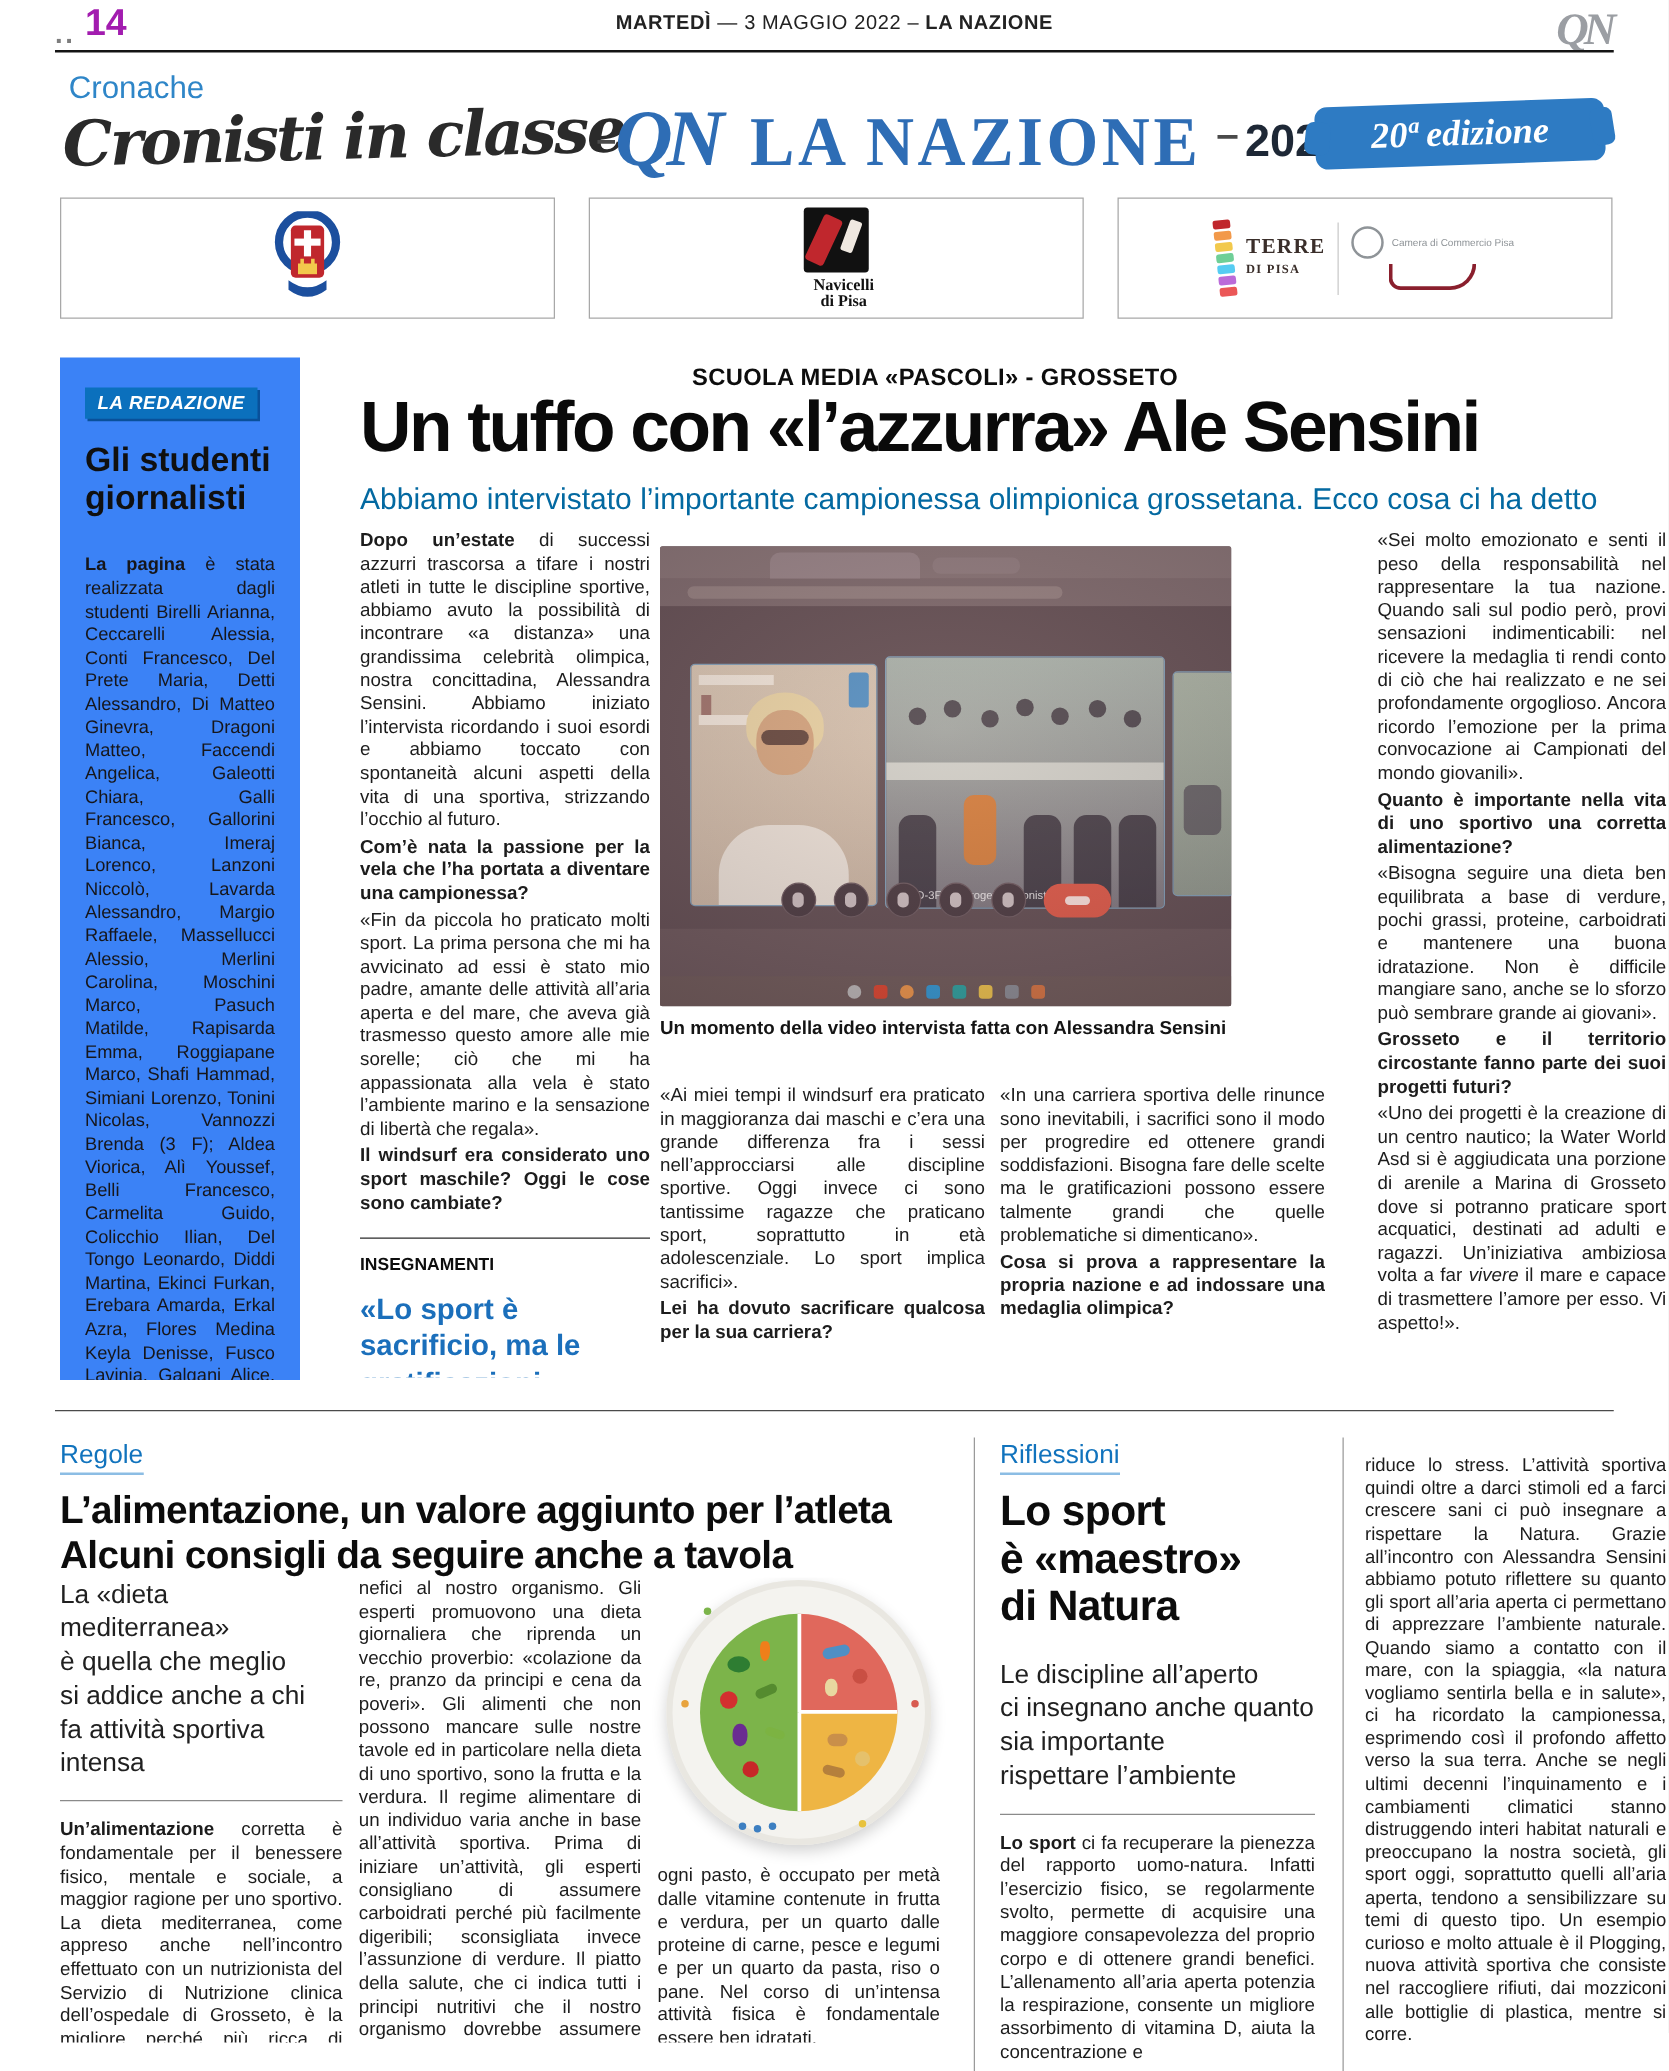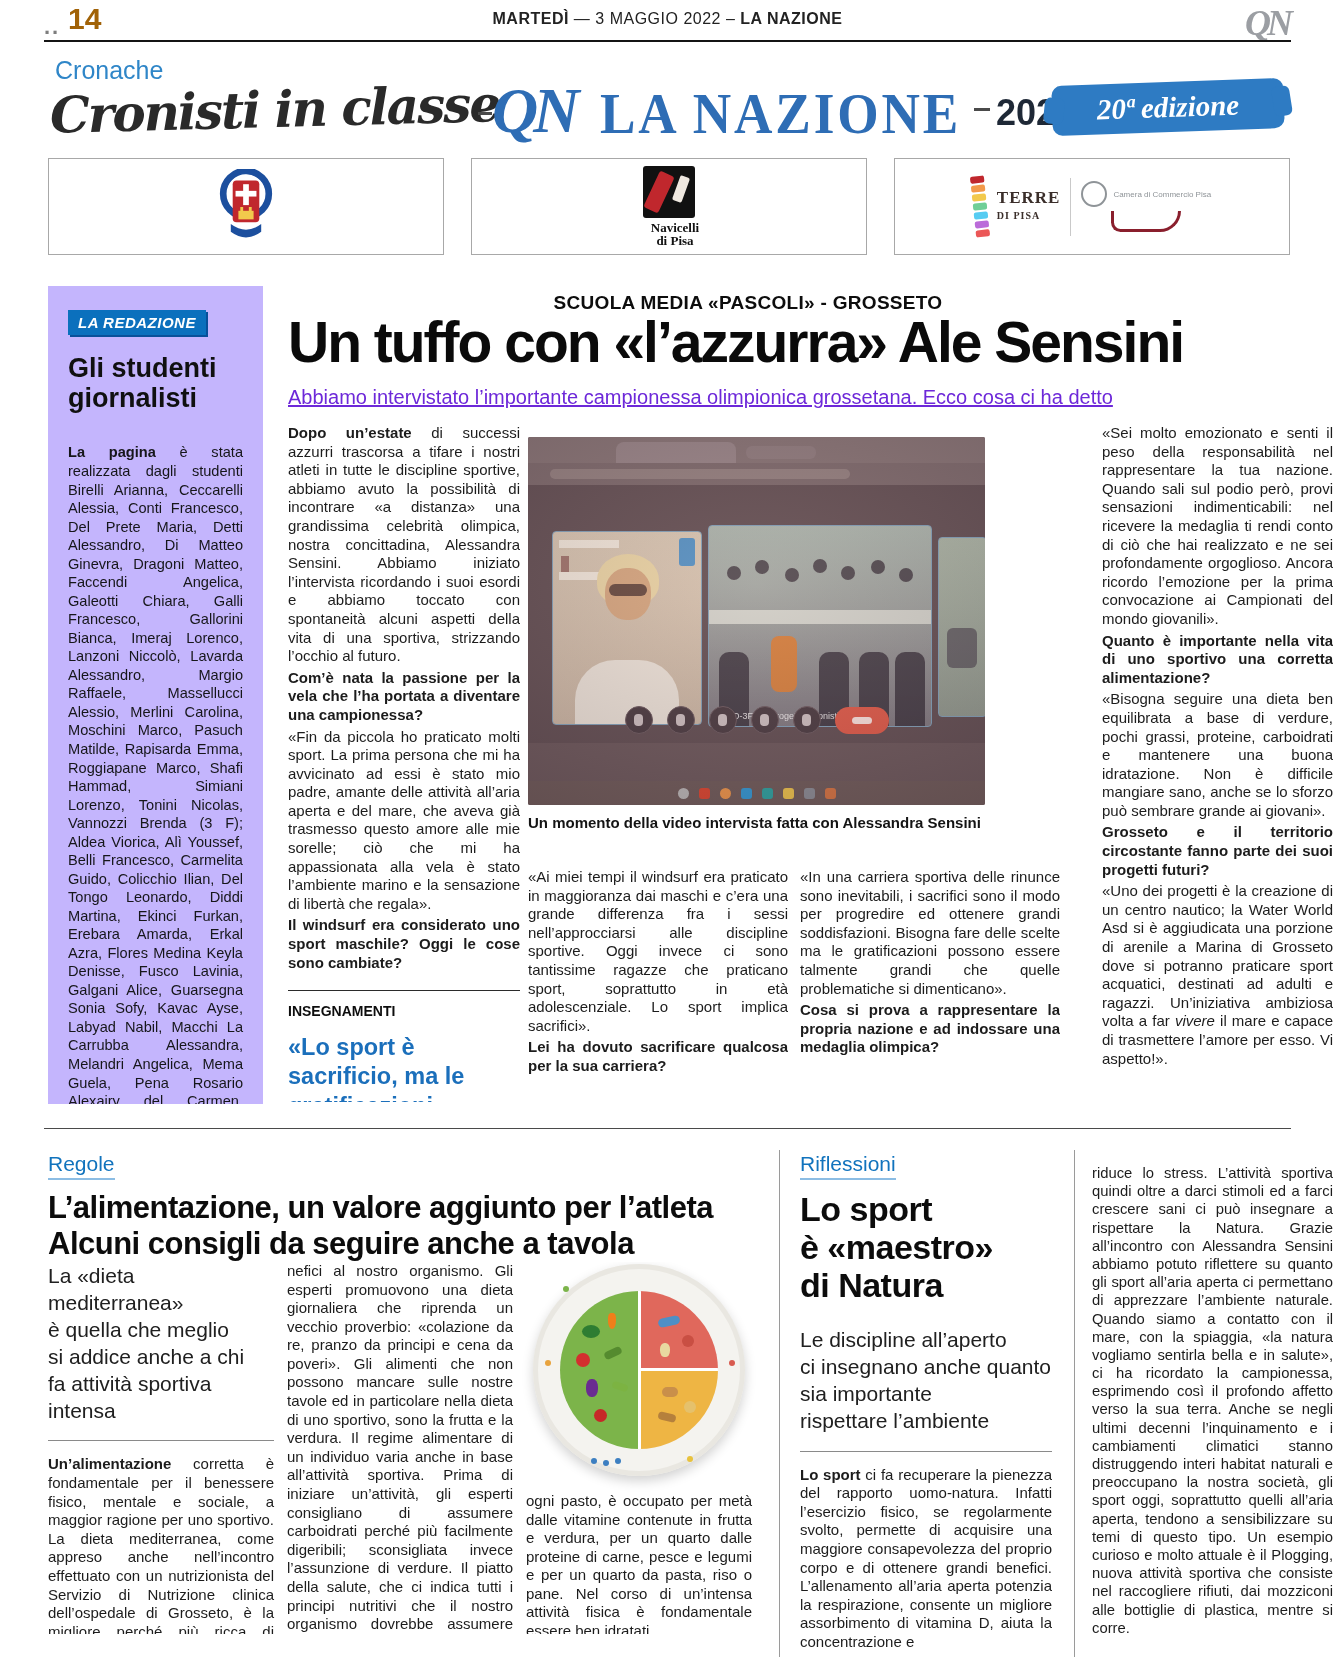--- a/index.html
+++ b/index.html
@@ -2,21 +2,21 @@
 <html><head>
 <meta charset="utf-8">
 <style>
   html,body{margin:0;padding:0;background:#e9e9e9;}
   .page{position:relative;width:1335px;height:1657px;background:#ffffff;overflow:hidden;
         font-family:"Liberation Sans",sans-serif;color:#1c1c1c;margin:0 auto;}
   .abs{position:absolute;}
 
   
   .hdr-dots{left:44px;top:14px;font-size:22px;font-weight:700;color:#7d7d7d;letter-spacing:2px;}
-  .hdr-num{left:68px;top:2px;font-size:30px;font-weight:800;color:#a16207;}
+  .hdr-num{left:68px;top:2px;font-size:30px;font-weight:800;color:#a21caf;}
   .hdr-date{left:0;right:0;top:10px;text-align:center;font-size:16px;color:#222;letter-spacing:.5px;}
   .hdr-date b{font-weight:800;}
   .hdr-qn{right:46px;top:2px;font-family:"Liberation Serif",serif;font-style:italic;font-weight:900;
           font-size:36px;color:#9b9ea3;letter-spacing:-4px;}
   .hdr-rule{left:44px;right:44px;top:40px;border-top:2px solid #141414;}
 
   
   .mh-section{left:55px;top:56px;font-size:25px;color:#2f86c8;}
   .mh-script{left:50px;top:80px;font-family:"DejaVu Serif",serif;font-style:italic;font-weight:800;
              font-size:50px;color:#2a2a2a;letter-spacing:-2px;transform:rotate(-1.5deg);}
@@ -49,33 +49,33 @@
   .terre-txt{font-family:"Liberation Serif",serif;font-weight:700;font-size:17px;line-height:16px;color:#3a2e2a;letter-spacing:1px;}
   .terre-txt small{font-size:10px;letter-spacing:1px;}
   .logo-divider{width:1px;height:58px;background:#c9c9c9;}
   .camera-wrap{display:flex;flex-direction:column;align-items:center;gap:4px;}
   .camera-row{display:flex;align-items:center;gap:6px;}
   .camera-ring{width:22px;height:22px;border:2px solid #8f9498;border-radius:50%;}
   .camera-txt{font-size:8px;color:#8f9498;line-height:9px;text-align:left;}
   .camera-hull{width:64px;height:18px;border:3px solid #8a1f2d;border-top:none;border-radius:0 0 40px 18px;}
 
   
-  .sidebar{left:48px;top:286px;width:215px;height:818px;background:#c4b5fd;box-sizing:border-box;
+  .sidebar{left:48px;top:286px;width:192px;height:818px;background:#3b82f6;box-sizing:border-box;
            padding:24px 20px;overflow:hidden;}
   .red-badge{display:inline-block;background:#0b70bd;color:#fff;font-style:italic;font-weight:800;
              font-size:15px;letter-spacing:.5px;padding:4px 10px;box-shadow:2px 2px 0 #09509a;}
   .red-title{font-size:27px;line-height:1.12;font-weight:800;color:#101010;margin:18px 0 30px;}
   .red-body{font-size:14.6px;line-height:1.27;text-align:justify;color:#16161a;}
   .red-body b{font-weight:800;}
 
   
   .kicker{left:288px;top:292px;width:920px;text-align:center;font-weight:800;font-size:19px;letter-spacing:.3px;color:#0d0d0d;}
   .headline{left:288px;top:314px;width:1047px;font-size:57px;line-height:1;font-weight:800;
             letter-spacing:-2px;color:#0a0a0a;}
-  .standfirst{left:288px;top:386px;width:1047px;font-size:20px;color:#6d28d9;text-decoration:underline;}
+  .standfirst{left:288px;top:386px;width:1047px;font-size:24px;color:#0369a1;}
   .col{text-align:justify;font-size:15px;line-height:1.24;color:#1c1c1c;overflow:hidden;}
   .col p{margin:0 0 3px;}
   .col .q{font-weight:800;}
   .col .lead{font-weight:800;}
   .col1{left:288px;top:424px;width:232px;height:678px;}
   .col2{left:528px;top:868px;width:260px;height:234px;}
   .col3{left:800px;top:868px;width:260px;height:234px;}
   .col4{left:1102px;top:424px;width:231px;height:678px;}
   .pq-rule{border-top:1px solid #2b2b2b;margin:18px 0 12px;}
   .pq-label{font-size:14px;font-weight:700;color:#0d0d0d;margin-bottom:12px;}

